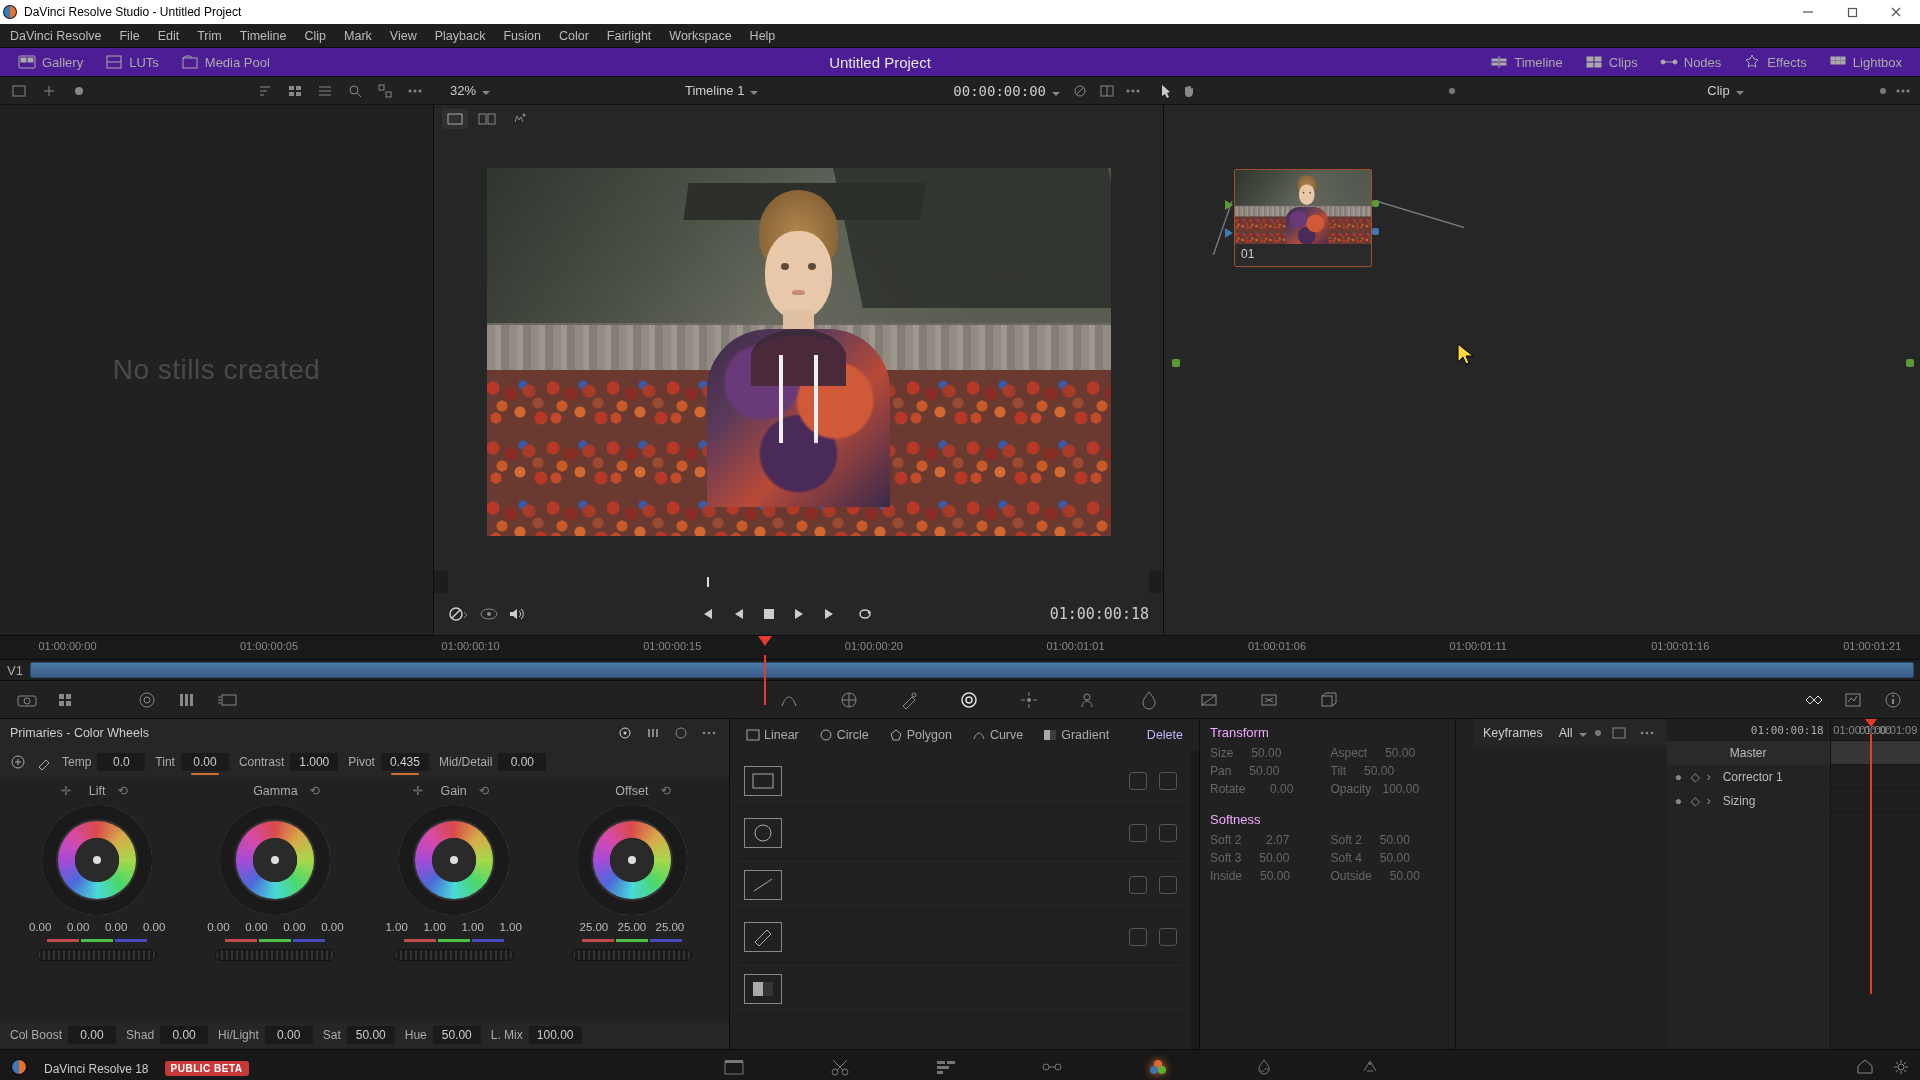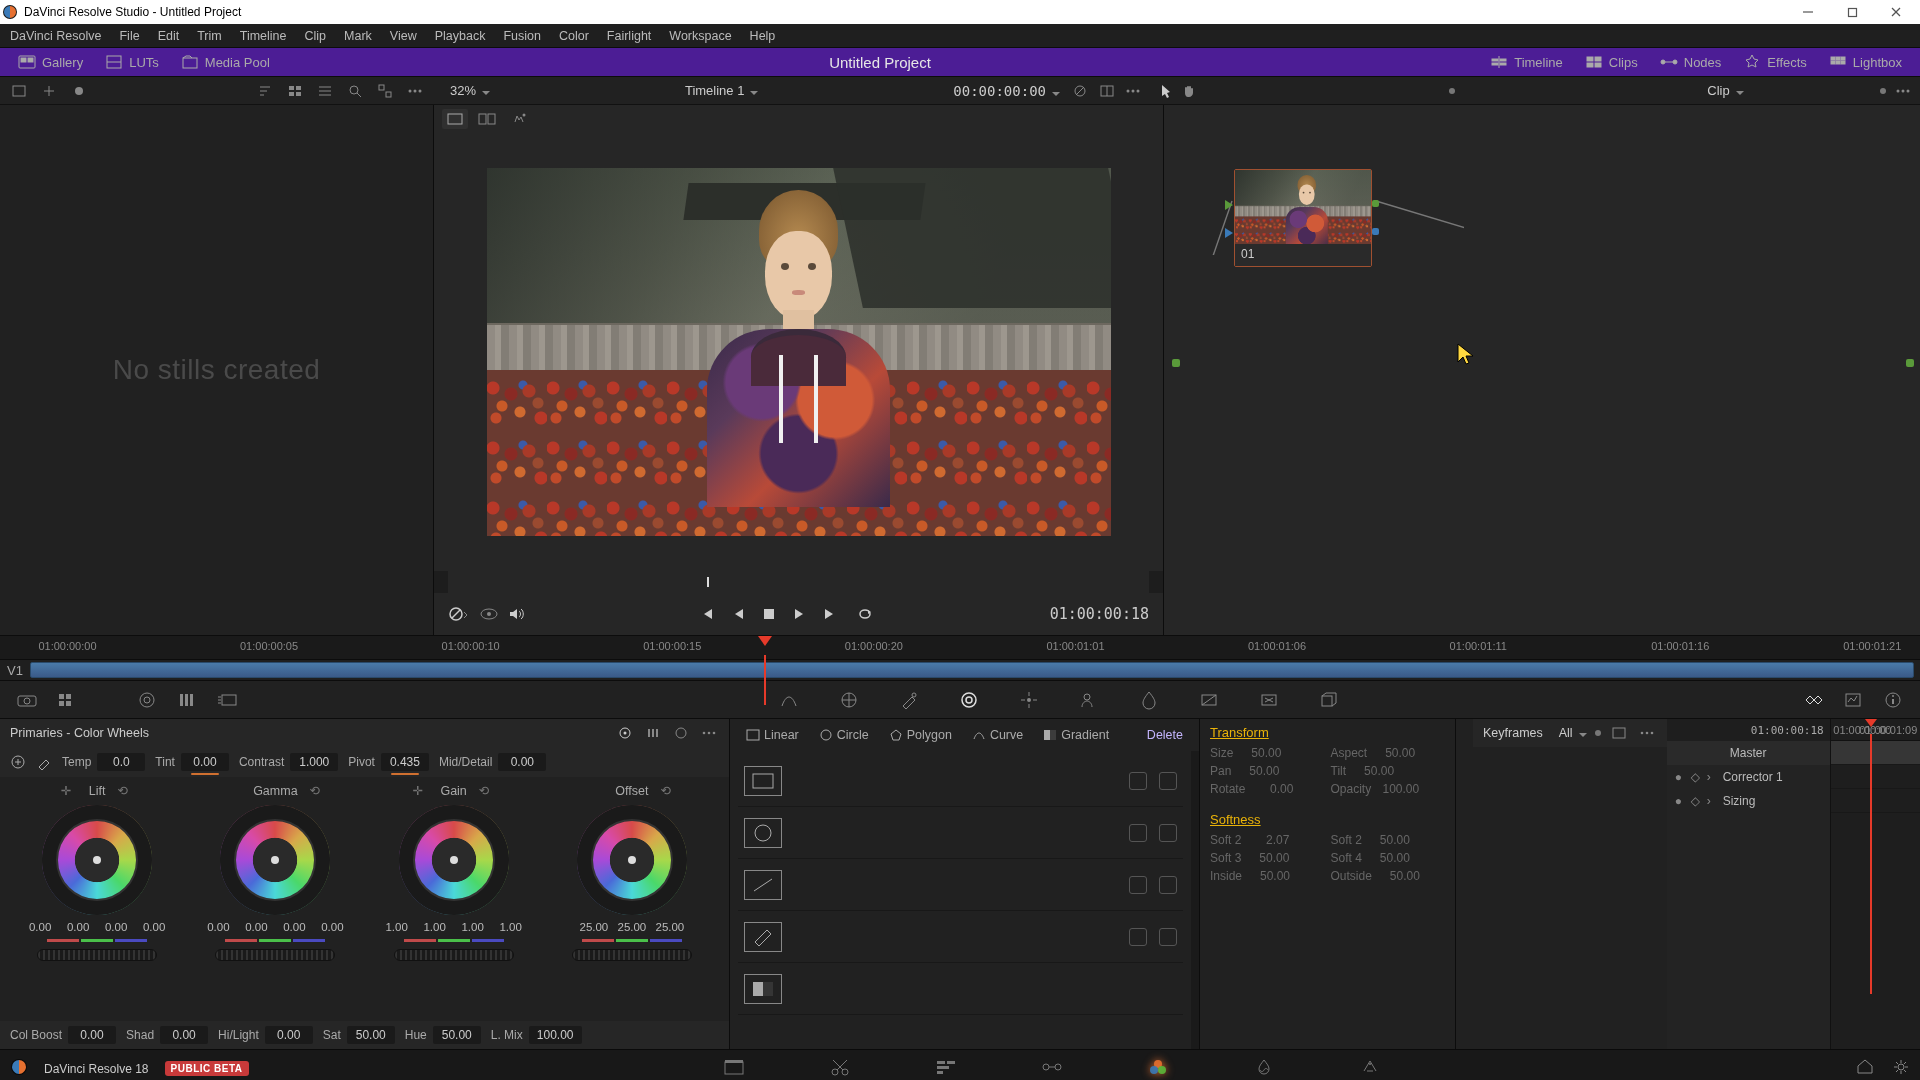--- a/index.html
+++ b/index.html
@@ -169,21 +169,21 @@
 .shape-btn .sicon{width:14px;height:14px;display:inline-flex;align-items:center;justify-content:center;}
 .win-list{flex:1;overflow-y:auto;padding:4px 8px;}
 .win-row{height:52px;display:flex;align-items:center;gap:12px;padding:0 6px;border-bottom:1px solid #181818;}
 .win-shape-thumb{width:38px;height:30px;border:1px solid #888;display:flex;align-items:center;justify-content:center;}
 .win-spacer{flex:1;}
 .win-toggle{width:18px;height:18px;border:1px solid #555;border-radius:3px;}
 .win-scroll{width:8px;background:#1a1a1a;}
 
 
 .xf-section{padding:6px 10px;font-size:12px;}
-.xf-title{color:#eab308;font-size:13px;margin-bottom:6px;text-decoration:underline;}
+.xf-title{color:#f0abfc;font-size:13px;margin-bottom:6px;}
 .xf-row{display:flex;gap:6px;margin-bottom:4px;}
 .xf-field{flex:1;display:flex;align-items:center;gap:4px;color:#666;}
 .xf-field .fv{min-width:44px;text-align:right;color:#666;}
 .kf-timeline-hdr{height:22px;background:#1e1e1e;display:flex;align-items:center;font-family:monospace;font-size:11px;color:#888;position:relative;border-bottom:1px solid #111;}
 .kf-timeline-hdr .tick{position:absolute;}
 .kf-timeline-hdr .ph{position:absolute;top:0;width:0;height:0;border-left:6px solid transparent;border-right:6px solid transparent;border-top:8px solid #e63a2a;}
 .kf-timeline-hdr .ph::after{content:"";position:absolute;left:-1px;top:7px;width:2px;height:260px;background:#e63a2a;}
 .kf-body{flex:1;display:flex;}
 .kf-tree{width:164px;background:#232323;border-right:1px solid #111;}
 .kf-tree-row{height:24px;display:flex;align-items:center;padding:0 8px;font-size:12px;color:#bbb;gap:4px;}

